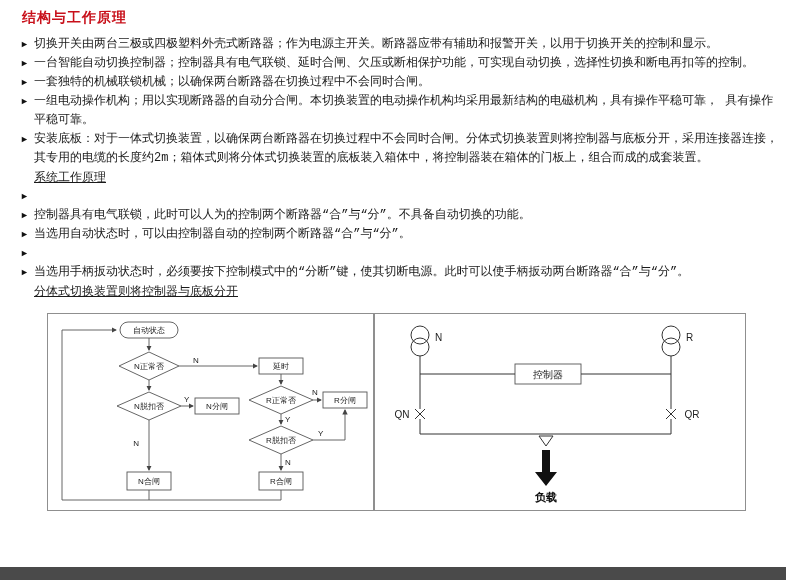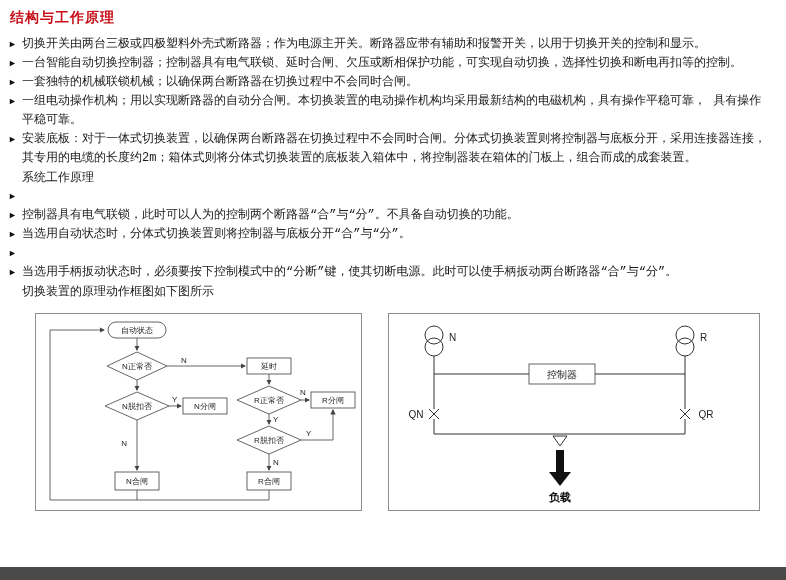--- a/index.html
+++ b/index.html
@@ -1,31 +1,31 @@
 <!DOCTYPE html>
 <html><head>
 <meta charset="utf-8">
 <style>
   html,body{margin:0;padding:0;}
   body{
     width:786px;height:580px;overflow:hidden;background:#ffffff;
     font-family:"Liberation Sans","DejaVu Sans",sans-serif;
     color:#1a1a1a;position:relative;
   }
-  .content{padding:8px 8px 12px 8px;}
+  .content{padding:8px 8px 12px 8px;margin-left:12px;}
   .page-title{
     color:#c8101a;font-size:14px;font-weight:bold;
     margin:0 0 8px 2px;display:inline-block;letter-spacing:1px;
   }
   .bullet-row{display:flex;align-items:flex-start;line-height:19px;font-size:12px;}
   .marker{flex:0 0 14px;font-size:9px;color:#111;line-height:19px;}
   .btext{max-width:745px;font-family:Liberation Mono, monospace;}
-  .plain-line{line-height:19px;font-size:12px;margin-left:14px;}
+  .plain-line{line-height:19px;font-size:12px;margin-left:14px;text-decoration:underline;}
   .plain-line.flush{margin-left:0;}
-  .diagrams{display:flex;margin:12px 0 0 27px;gap:26px;}
+  .diagrams{display:flex;margin:12px 0 0 27px;}
   .panel{border:1px solid #8f8f8f;background:#fff;}
   .panel.flow{width:325px;height:196px;}
   .panel.circ{width:370px;height:196px;}
   svg{display:block;}
   .ft{font-family:"Liberation Sans","DejaVu Sans",sans-serif;font-size:8px;fill:#222;}
   .fl{font-family:"Liberation Sans","DejaVu Sans",sans-serif;font-size:8px;fill:#222;}
   .ct{font-family:"Liberation Sans","DejaVu Sans",sans-serif;font-size:10px;fill:#222;}
   .cl{font-family:"Liberation Sans","DejaVu Sans",sans-serif;font-size:10px;fill:#222;}
   .cload{font-family:"Liberation Sans","DejaVu Sans",sans-serif;font-size:11px;font-weight:bold;fill:#111;}
   .shape{fill:#ffffff;stroke:#555;stroke-width:0.9;}
@@ -70,32 +70,32 @@
   <div>
     <div class="bullet-row">
       <span class="marker">►</span>
     </div>
     <div class="bullet-row">
       <span class="marker">►</span>
       <span class="btext">控制器具有电气联锁，此时可以人为的控制两个断路器“合”与“分”。不具备自动切换的功能。</span>
     </div>
     <div class="bullet-row">
       <span class="marker">►</span>
-      <span class="btext">当选用自动状态时，分体式切换装置则将控制器与底板分开“合”与“分”。</span>
+      <span class="btext">当选用自动状态时，可以由控制器自动的控制两个断路器“合”与“分”。</span>
     </div>
     <div class="bullet-row">
       <span class="marker">►</span>
     </div>
     <div class="bullet-row">
       <span class="marker">►</span>
       <span class="btext">当选用手柄扳动状态时，必须要按下控制模式中的“分断”键，使其切断电源。此时可以使手柄扳动两台断路器“合”与“分”。</span>
     </div>
   </div>
 
-  <div class="plain-line">切换装置的原理动作框图如下图所示</div>
+  <div class="plain-line">分体式切换装置则将控制器与底板分开</div>
 
   <div class="diagrams">
 
     <div class="panel flow">
       <svg width="325" height="196" viewBox="0 0 325 196">
         <defs>
           <marker id="arr" markerWidth="7" markerHeight="7" refX="5" refY="3" orient="auto">
             <path d="M0,0 L6,3 L0,6 z" fill="#444"></path>
           </marker>
         </defs>

